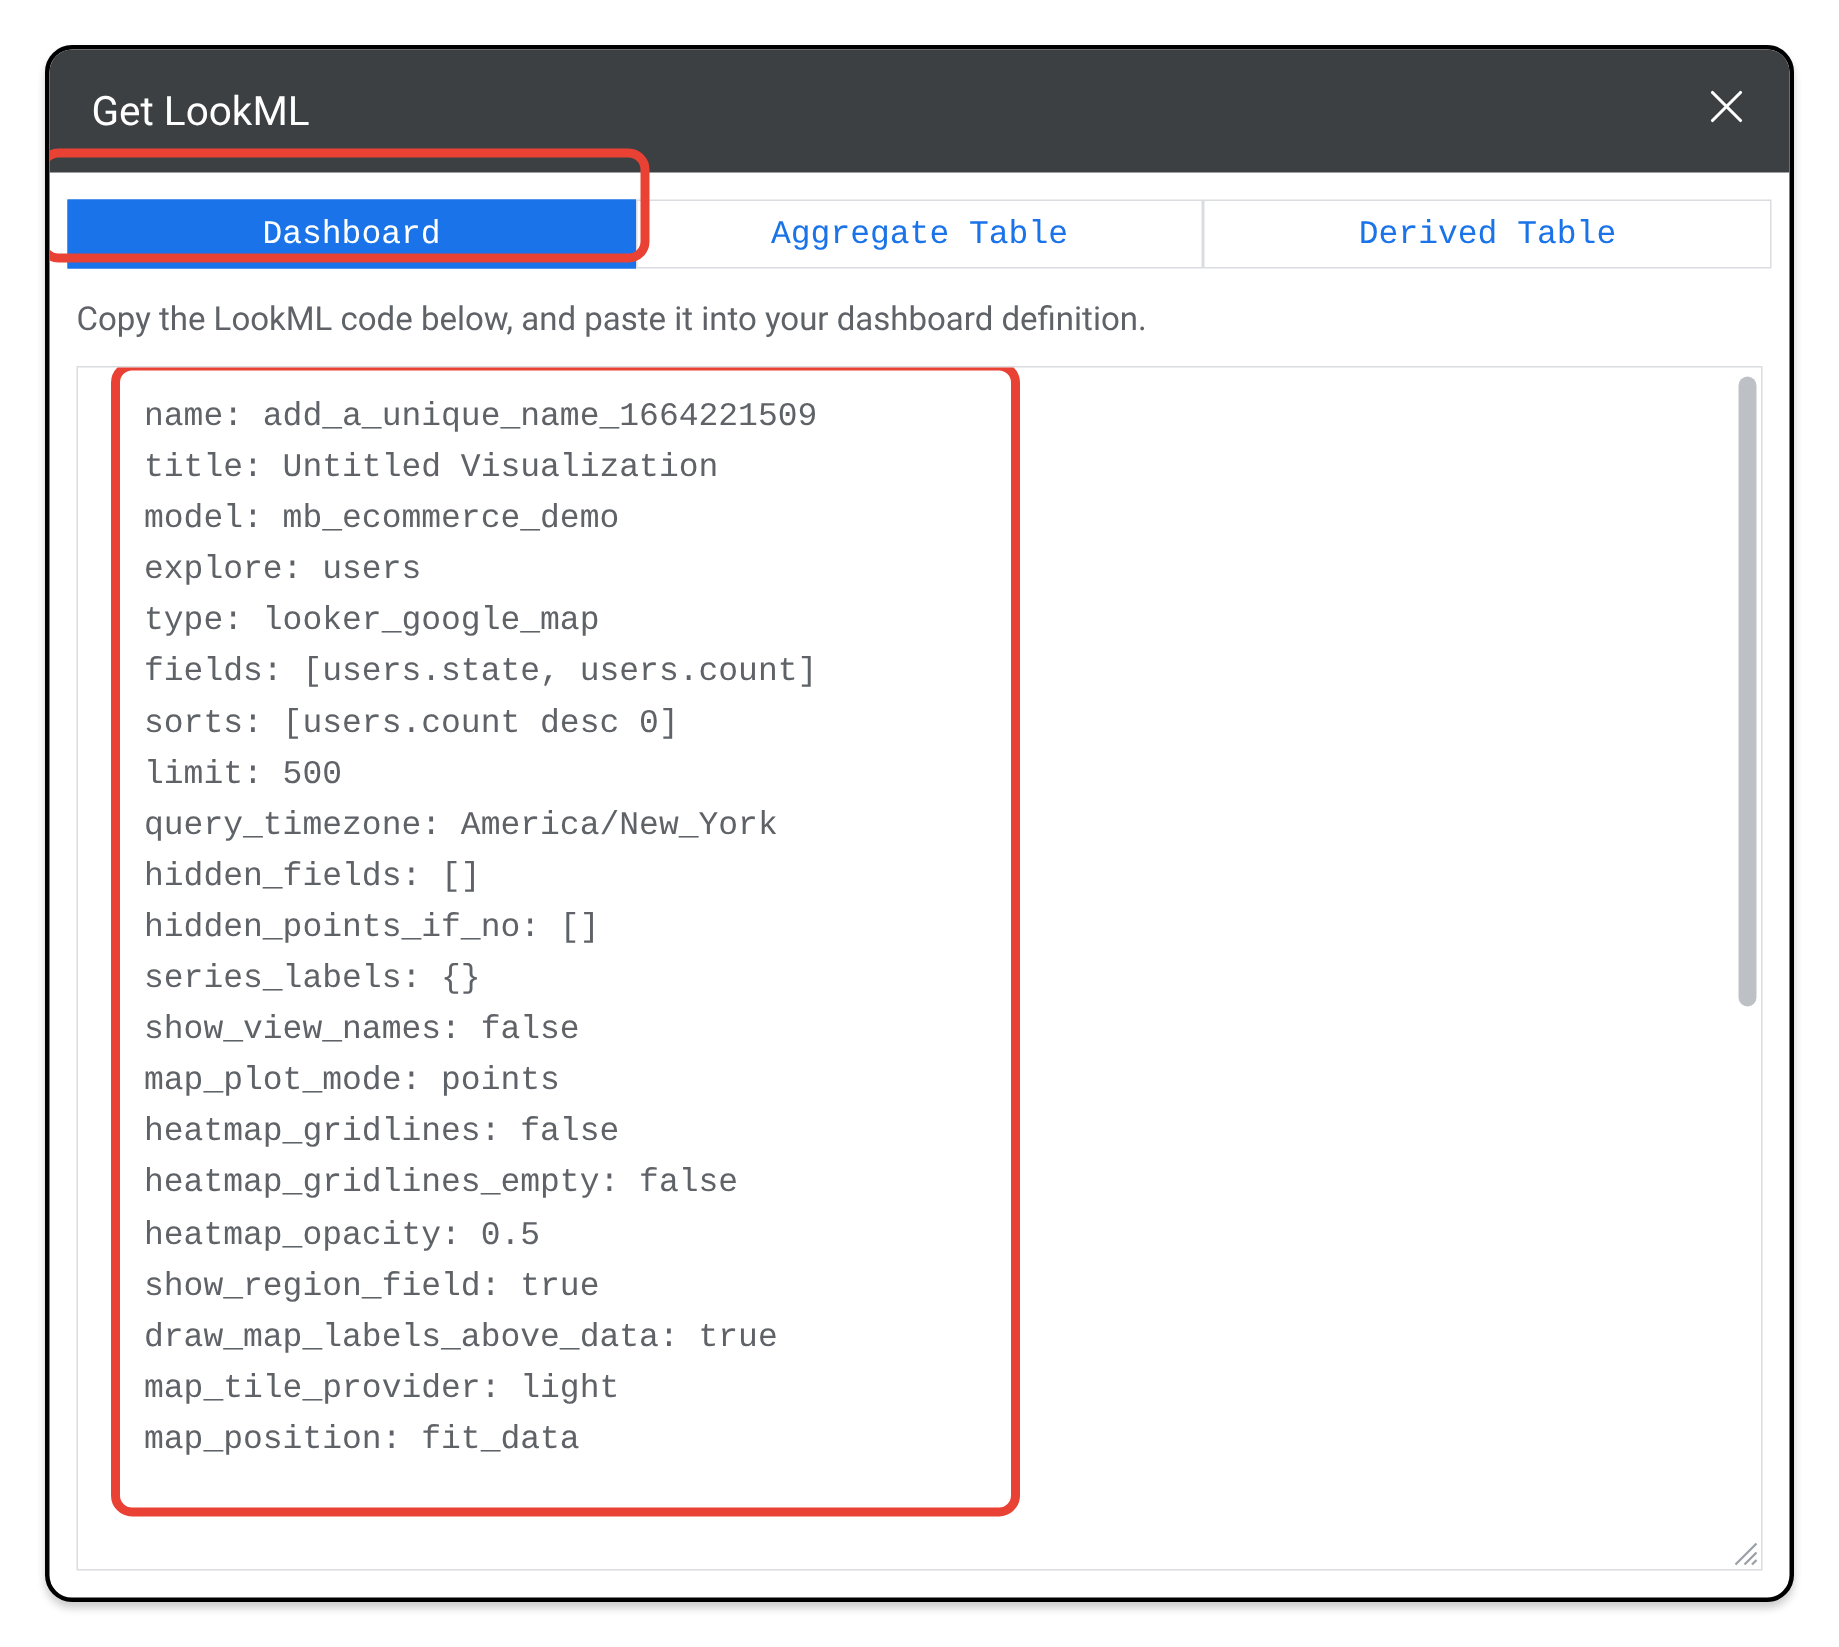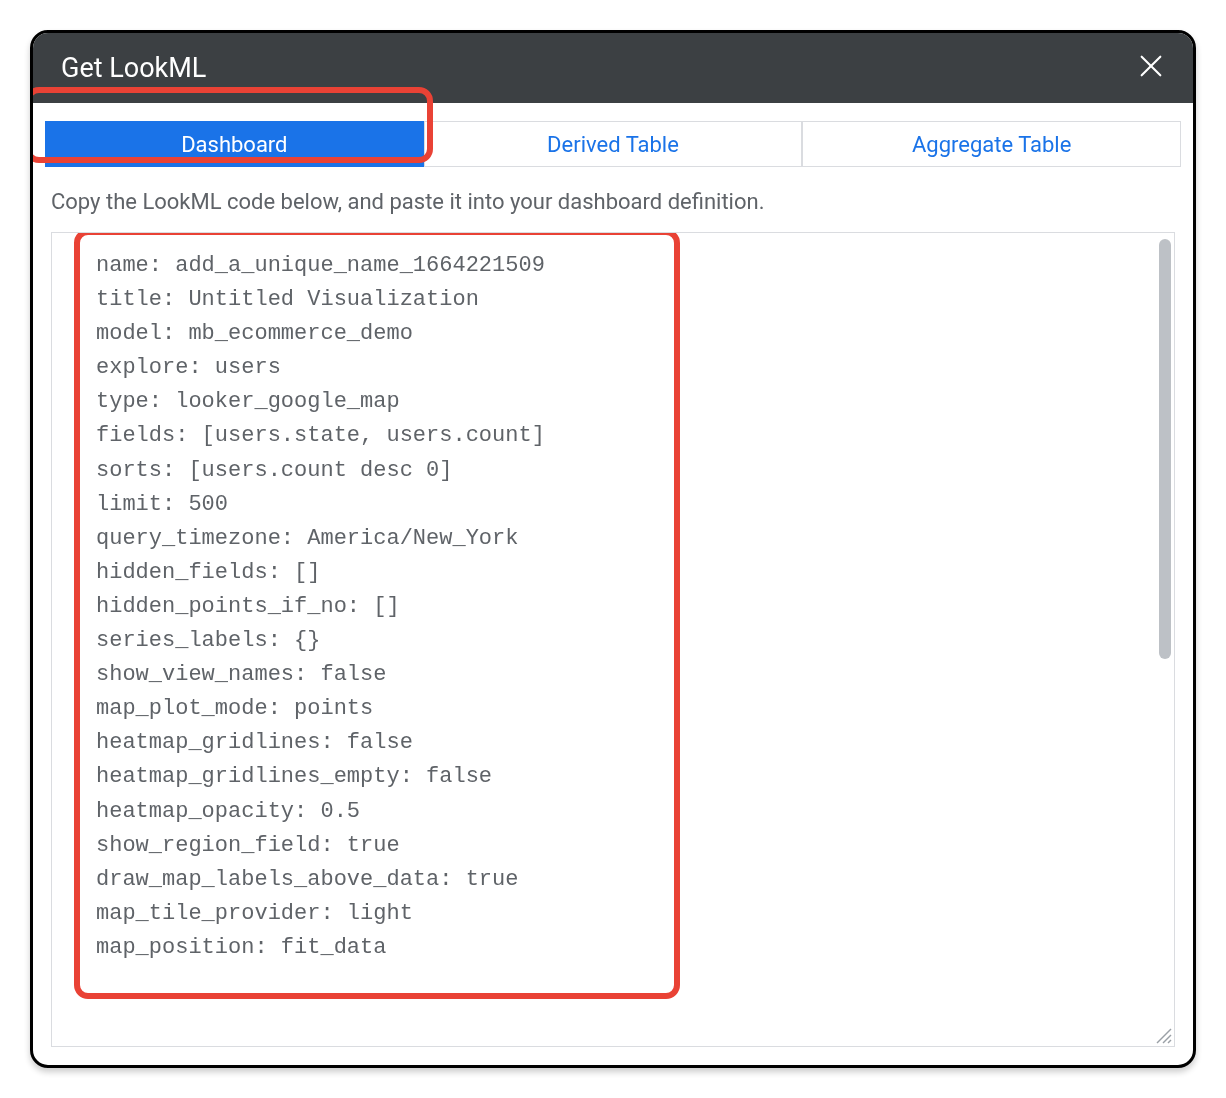--- a/index.html
+++ b/index.html
@@ -17,21 +17,21 @@
     border: 3px solid #000;
     border-radius: 18px;
     overflow: hidden;
     background: #fff;
     display: flex;
     flex-direction: column;
     box-shadow: 0 4px 6px rgba(0,0,0,0.2);
   }
   .modal-header {
     background: #3c4043;
-    height: 70px;
+    height: 82px;
     display: flex;
     align-items: center;
     padding: 0 28px;
     justify-content: space-between;
     flex-shrink: 0;
   }
   .modal-title {
     color: #fff;
     font-size: 27px;
     font-weight: 400;
@@ -42,20 +42,21 @@
     cursor: pointer;
     font-weight: 300;
     line-height: 1;
     user-select: none;
   }
   .tab-row {
     display: flex;
     padding: 18px 12px 4px 12px;
     flex-shrink: 0;
     position: relative;
+    font-family: Liberation Mono, monospace;
   }
   .tab {
     flex: 1;
     height: 46px;
     display: flex;
     align-items: center;
     justify-content: center;
     font-size: 22px;
     border: 1px solid #dadce0;
     cursor: pointer;
@@ -156,22 +157,22 @@
       <svg width="28" height="28" viewBox="0 0 24 24" fill="none" stroke="#ffffff" stroke-width="1.8" stroke-linecap="round">
         <line x1="4" y1="4" x2="20" y2="20"></line>
         <line x1="20" y1="4" x2="4" y2="20"></line>
       </svg>
     </div>
   </div>
 
   <div class="tab-row highlight-box">
     <div class="highlight-border highlight-tab"></div>
     <div class="tab active">Dashboard</div>
+    <div class="tab inactive">Aggregate Table</div>
     <div class="tab inactive">Derived Table</div>
-    <div class="tab inactive">Aggregate Table</div>
   </div>
 
   <div class="instruction">Copy the LookML code below, and paste it into your dashboard definition.</div>
 
   <div class="code-container highlight-box">
     <div class="highlight-border highlight-code"></div>
     <pre class="code-pre">name: add_a_unique_name_1664221509
 title: Untitled Visualization
 model: mb_ecommerce_demo
 explore: users

